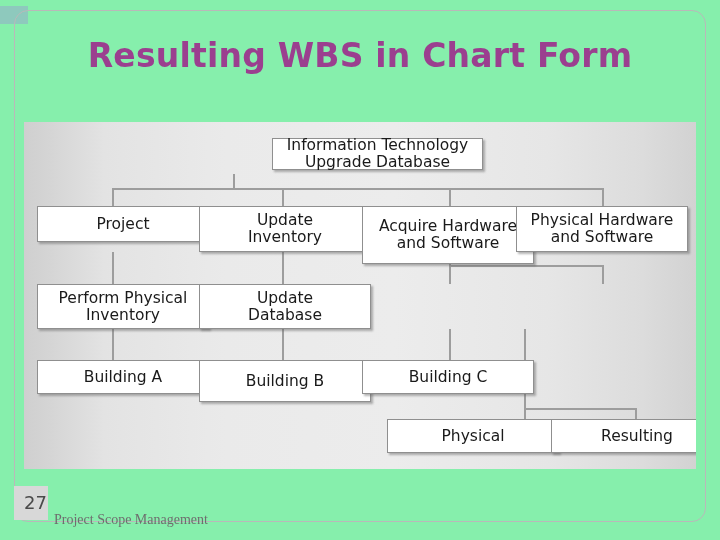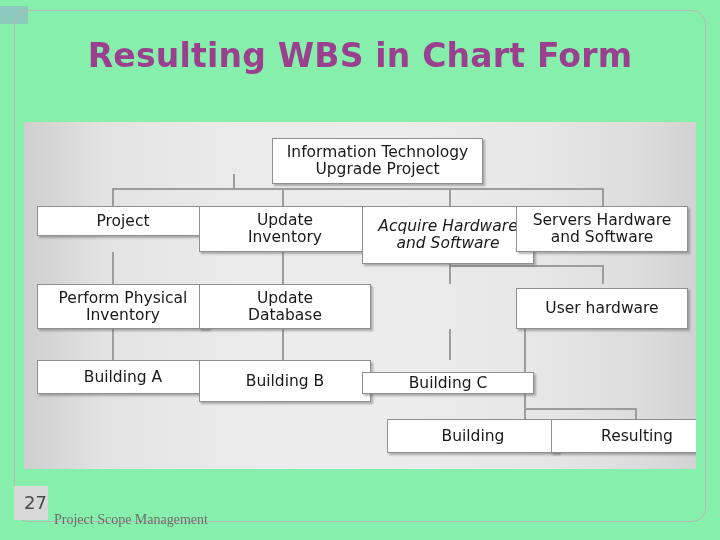--- a/index.html
+++ b/index.html
@@ -141,87 +141,84 @@
 
     <div class="conn v" style="left:88px; top:207px; height:31px;"></div>
     <div class="conn v" style="left:258px; top:207px; height:31px;"></div>
     <div class="conn v" style="left:425px; top:207px; height:31px;"></div>
 
     <div class="conn v" style="left:500px; top:207px; height:80px;"></div>
     <div class="conn h" style="left:500px; top:286px; width:112px;"></div>
     <div class="conn v" style="left:500px; top:286px; height:12px;"></div>
     <div class="conn v" style="left:611px; top:286px; height:12px;"></div>
 
-    <div class="node" style="left:248px; top:16px; width:211px; height:46px;">
+    <div class="node" style="left:248px; top:16px; width:211px; height:32px;">
       <span>
         <span>Information Technology</span>
-        <span>Upgrade Project</span>
-      </span>
-    </div>
-
-    <div class="node" style="left:13px; top:84px; width:172px; height:30px;">
+        <span>Upgrade Database</span>
+      </span>
+    </div>
+
+    <div class="node" style="left:13px; top:84px; width:172px; height:36px;">
       <span>
         <span>Project</span>
       </span>
     </div>
 
     <div class="node" style="left:175px; top:84px; width:172px; height:46px;">
       <span>
         <span>Update</span>
         <span>Inventory</span>
       </span>
     </div>
 
-    <div class="node" style="left:338px; top:84px; width:172px; height:58px;font-style:italic;">
+    <div class="node" style="left:338px; top:84px; width:172px; height:58px;">
       <span>
         <span>Acquire Hardware</span>
         <span>and Software</span>
       </span>
     </div>
 
     <div class="node" style="left:492px; top:84px; width:172px; height:46px;">
       <span>
-        <span>Servers Hardware</span>
+        <span>Physical Hardware</span>
         <span>and Software</span>
       </span>
     </div>
 
     <div class="node" style="left:13px; top:162px; width:172px; height:45px;">
       <span>
         <span>Perform Physical</span>
         <span>Inventory</span>
       </span>
     </div>
 
     <div class="node" style="left:175px; top:162px; width:172px; height:45px;">
       <span>
         <span>Update</span>
         <span>Database</span>
       </span>
     </div>
 
 
-    <div class="node" style="left:492px; top:166px; width:172px; height:41px;">
-      <span>User hardware</span>
-    </div>
 
     <div class="node" style="left:13px; top:238px; width:172px; height:34px;">
       <span>Building A</span>
     </div>
 
     <div class="node" style="left:175px; top:238px; width:172px; height:42px;">
       <span>Building B</span>
     </div>
 
-    <div class="node" style="left:338px; top:238px; width:172px; height:22px;margin-top:12px;">
+    <div class="node" style="left:338px; top:238px; width:172px; height:34px;">
       <span>Building C</span>
     </div>
 
     <div class="node" style="left:363px; top:297px; width:172px; height:34px;">
-      <span>Building</span>
+      <span>Physical</span>
     </div>
 
     <div class="node" style="left:527px; top:297px; width:172px; height:34px;">
       <span>Resulting</span>
     </div>
 
   </div>
 
   <div id="page-tab"></div>
   <div id="page-number">27</div>

